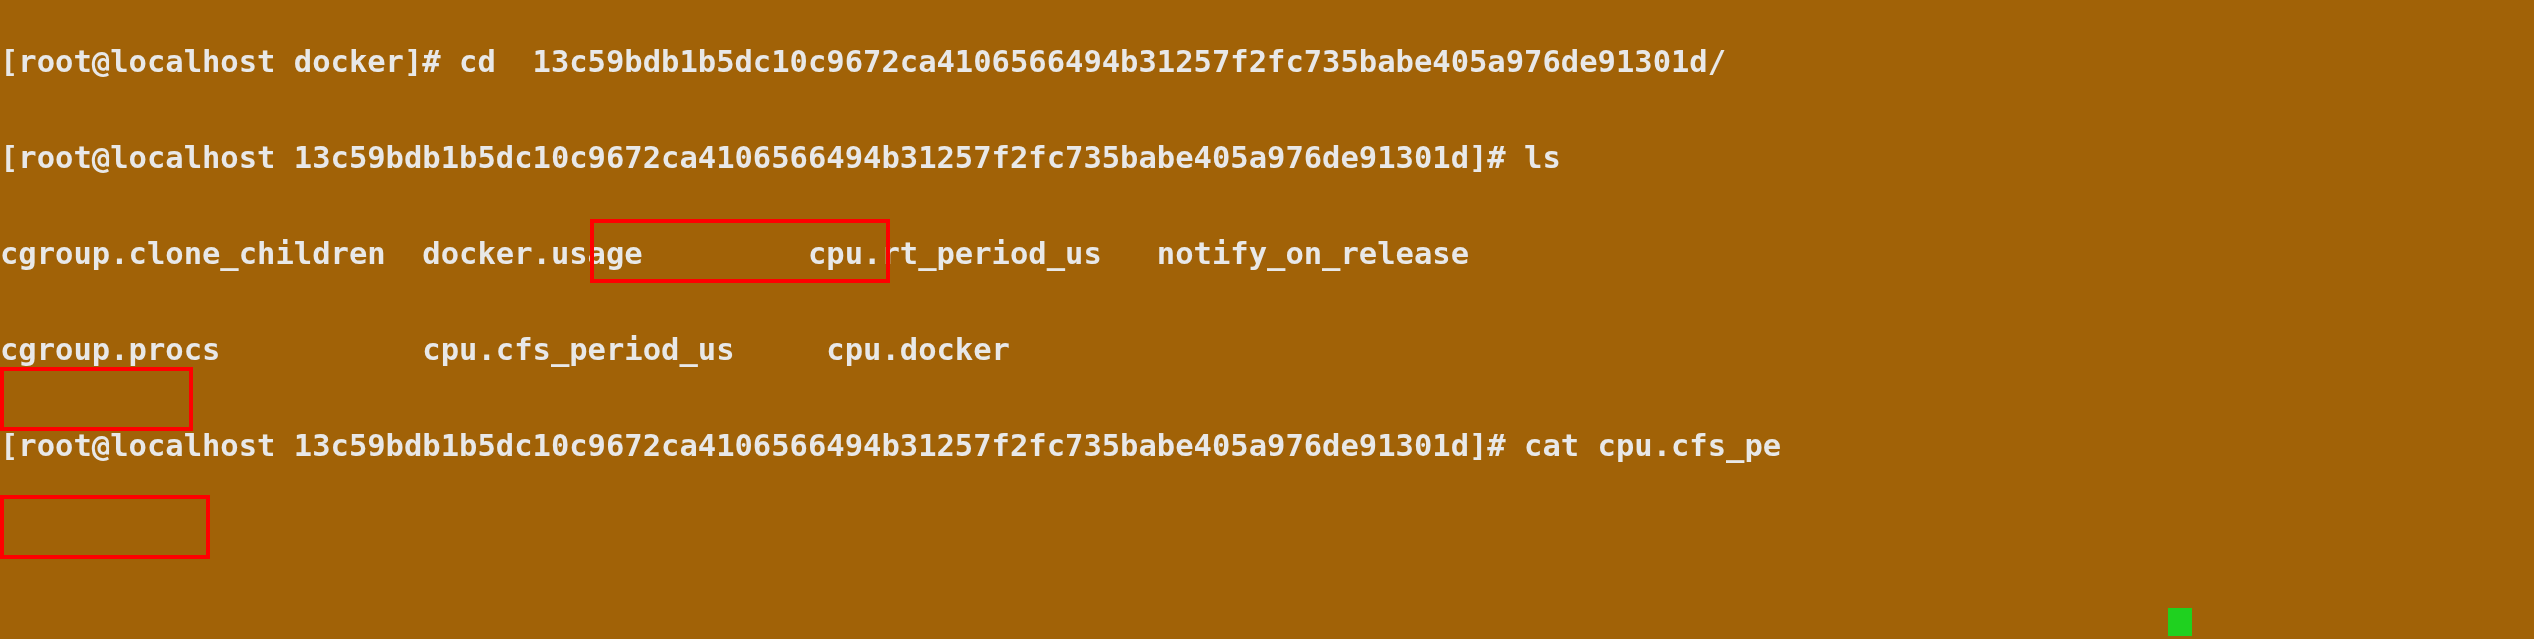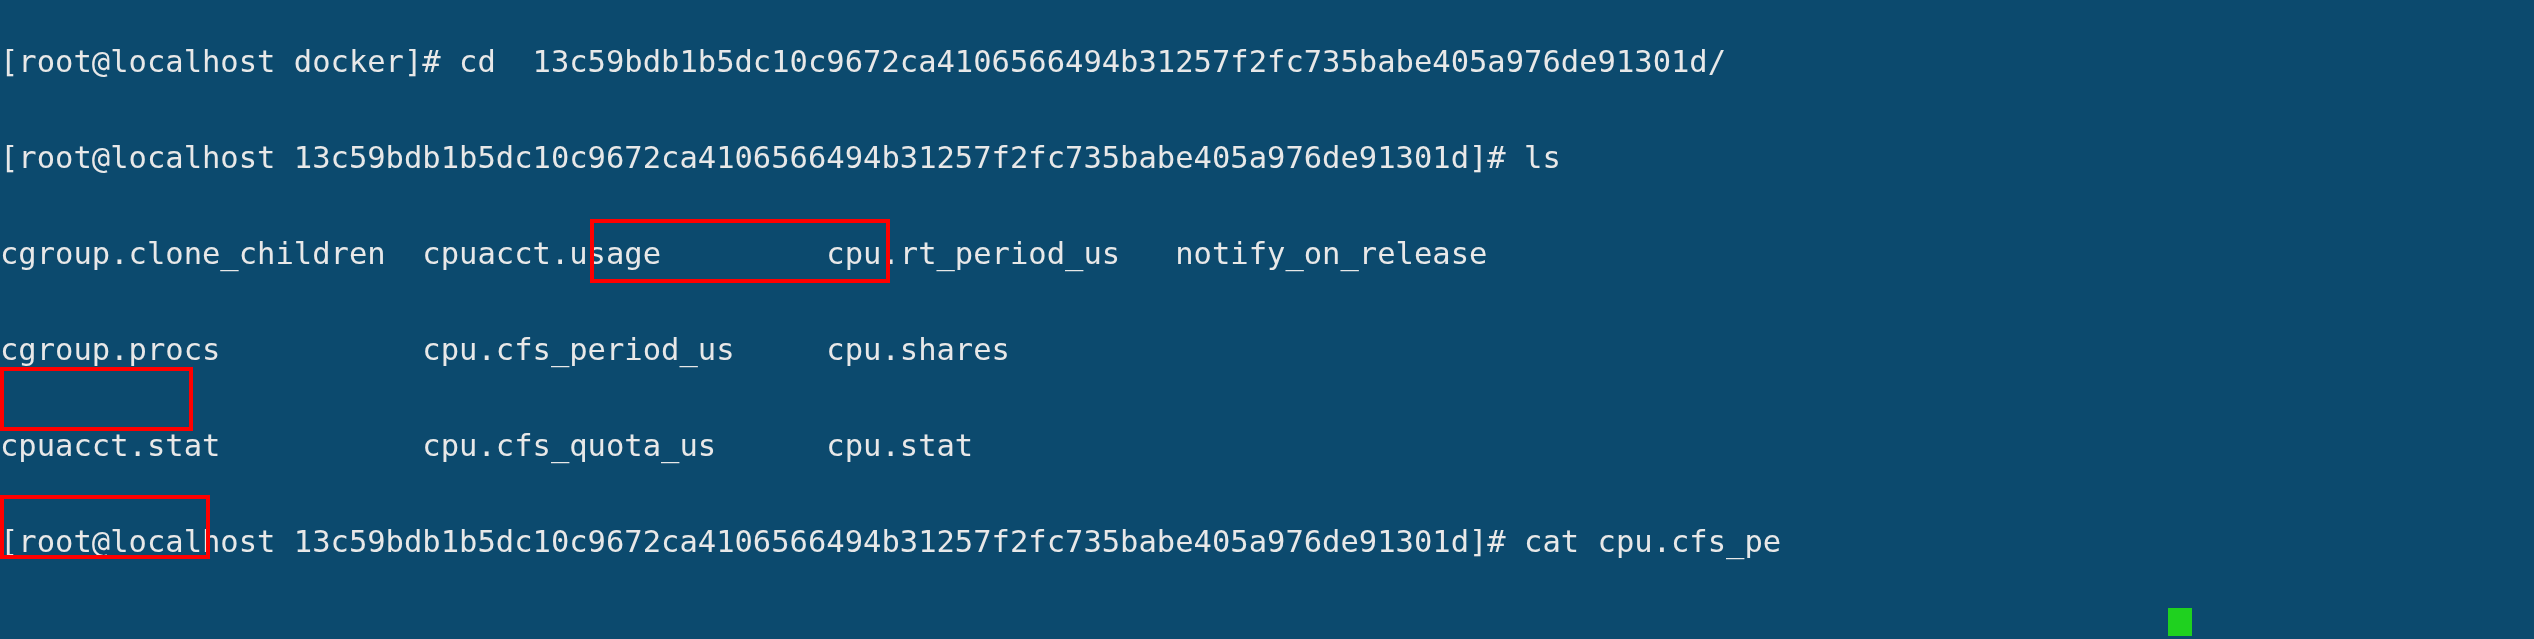--- a/index.html
+++ b/index.html
@@ -60,27 +60,26 @@
     left: 2168px;
     top: 608px;
     width: 24px;
     height: 28px;
     background: #1fd11f;
   }
 </style>
 </head>
 <body>
 
-<div id="terminal" style="background: #0c4a6e; color: rgb(232, 232, 232);">
+<div id="terminal" style="background: #a16207; color: rgb(232, 232, 232); font-weight: bold;">
   <div class="screen">
     <span class="line">[root@localhost docker]# cd  13c59bdb1b5dc10c9672ca4106566494b31257f2fc735babe405a976de91301d/</span>
     <span class="line">[root@localhost 13c59bdb1b5dc10c9672ca4106566494b31257f2fc735babe405a976de91301d]# ls</span>
-    <span class="line">cgroup.clone_children  cpuacct.usage         cpu.rt_period_us   notify_on_release</span>
-    <span class="line">cgroup.procs           cpu.cfs_period_us     cpu.shares</span>
-    <span class="line">cpuacct.stat           cpu.cfs_quota_us      cpu.stat</span>
+    <span class="line">cgroup.clone_children  docker.usage         cpu.rt_period_us   notify_on_release</span>
+    <span class="line">cgroup.procs           cpu.cfs_period_us     cpu.docker</span>
     <span class="line">[root@localhost 13c59bdb1b5dc10c9672ca4106566494b31257f2fc735babe405a976de91301d]# cat cpu.cfs_pe</span>
     
     
     
     
     
     
   </div>
 
   <div class="hl" id="hl-cfs-names" style="border-color: rgb(255, 0, 0);"></div>

